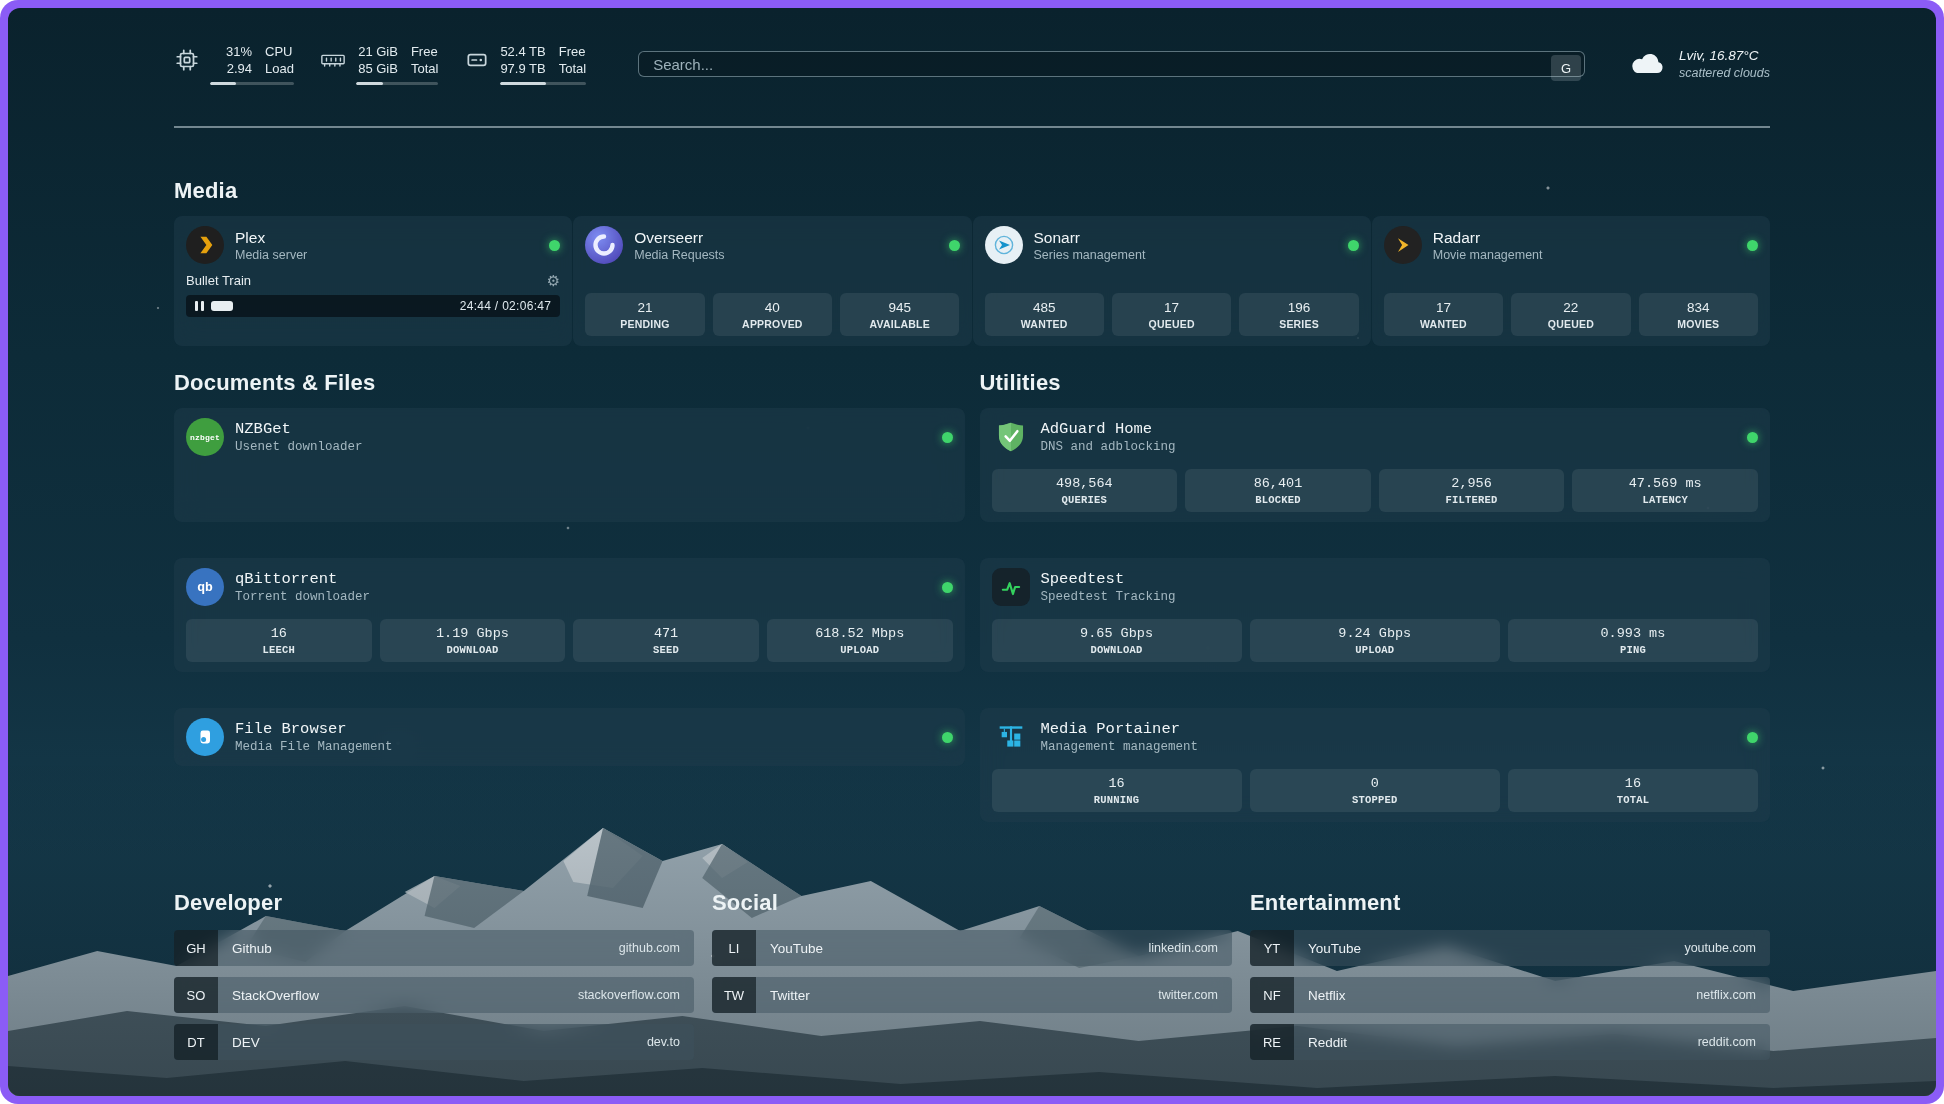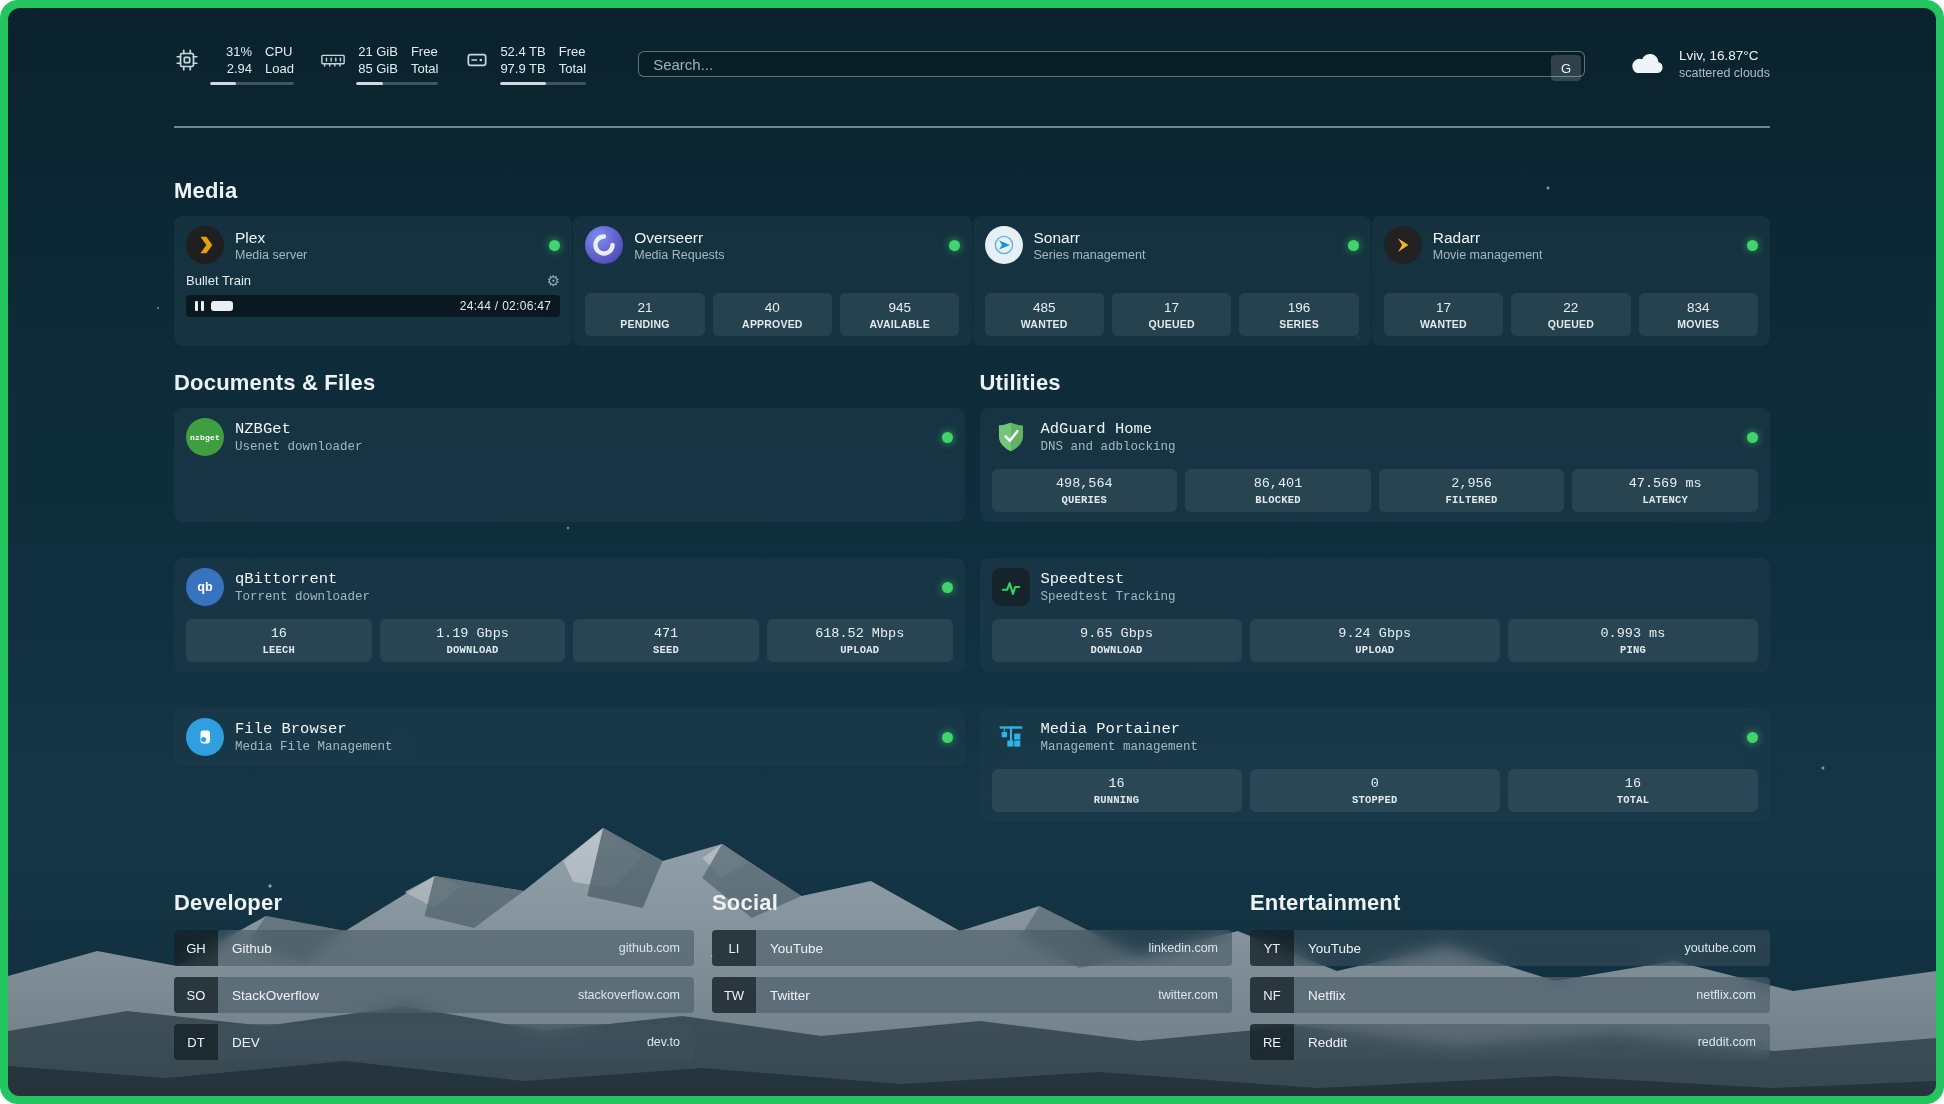--- a/index.html
+++ b/index.html
@@ -1,21 +1,21 @@
 <!DOCTYPE html>
 <html><head>
 <meta charset="utf-8">
 <style>
   * { box-sizing: border-box; }
   html, body { margin: 0; padding: 0; background: #ffffff; }
   body { font-family: "Liberation Sans", "DejaVu Sans", sans-serif; }
 
   .frame {
     width: 1944px; height: 1104px;
-    background: #22c55e;
+    background: #8b5cf6;
     border-radius: 18px;
     padding: 8px;
     margin: 0 auto;
   }
   .dashboard {
     position: relative;
     width: 100%; height: 100%;
     border-radius: 12px;
     overflow: hidden;
     background: linear-gradient(180deg, #0a222d 0%, #0d2b38 32%, #10303f 58%, #15394a 78%, #16394a 100%);
@@ -60,21 +60,21 @@
     border: 1px solid rgba(160,185,196,0.55); border-radius: 6px;
     color: #e6eef2; padding: 0 46px 0 14px; font-size: 15px; outline: none;
     font-family: inherit;
   }
   .search-input::placeholder { color: #9eb2bb; }
   .g-btn { position: absolute; right: 4px; top: 4px; width: 30px; height: 26px;
     background: rgba(222,233,238,0.18); border-radius: 4px;
     display: flex; align-items: center; justify-content: center;
     color: #eef4f6; font-size: 13px; cursor: pointer; }
 
-  .weather { display: flex; align-items: center; gap: 12px; }
+  .weather { display: flex; align-items: center; gap: 12px; font-style: italic; }
   .w-loc { font-size: 13.5px; color: #eef3f5; line-height: 18px; }
   .w-cond { font-size: 12.5px; color: #aabfc8; line-height: 16px; }
 
   .divider { border: none; height: 2px; background: rgba(203,216,222,0.55); margin: 40px 0 0; }
 
   
   h2.section-title { font-size: 22px; font-weight: 600; color: #edf3f5; letter-spacing: .2px; margin: 0 0 12px; }
   .section-media { margin-top: 50px; }
   .cards-4 { display: grid; grid-template-columns: repeat(4, 1fr); gap: 1px; }
 

